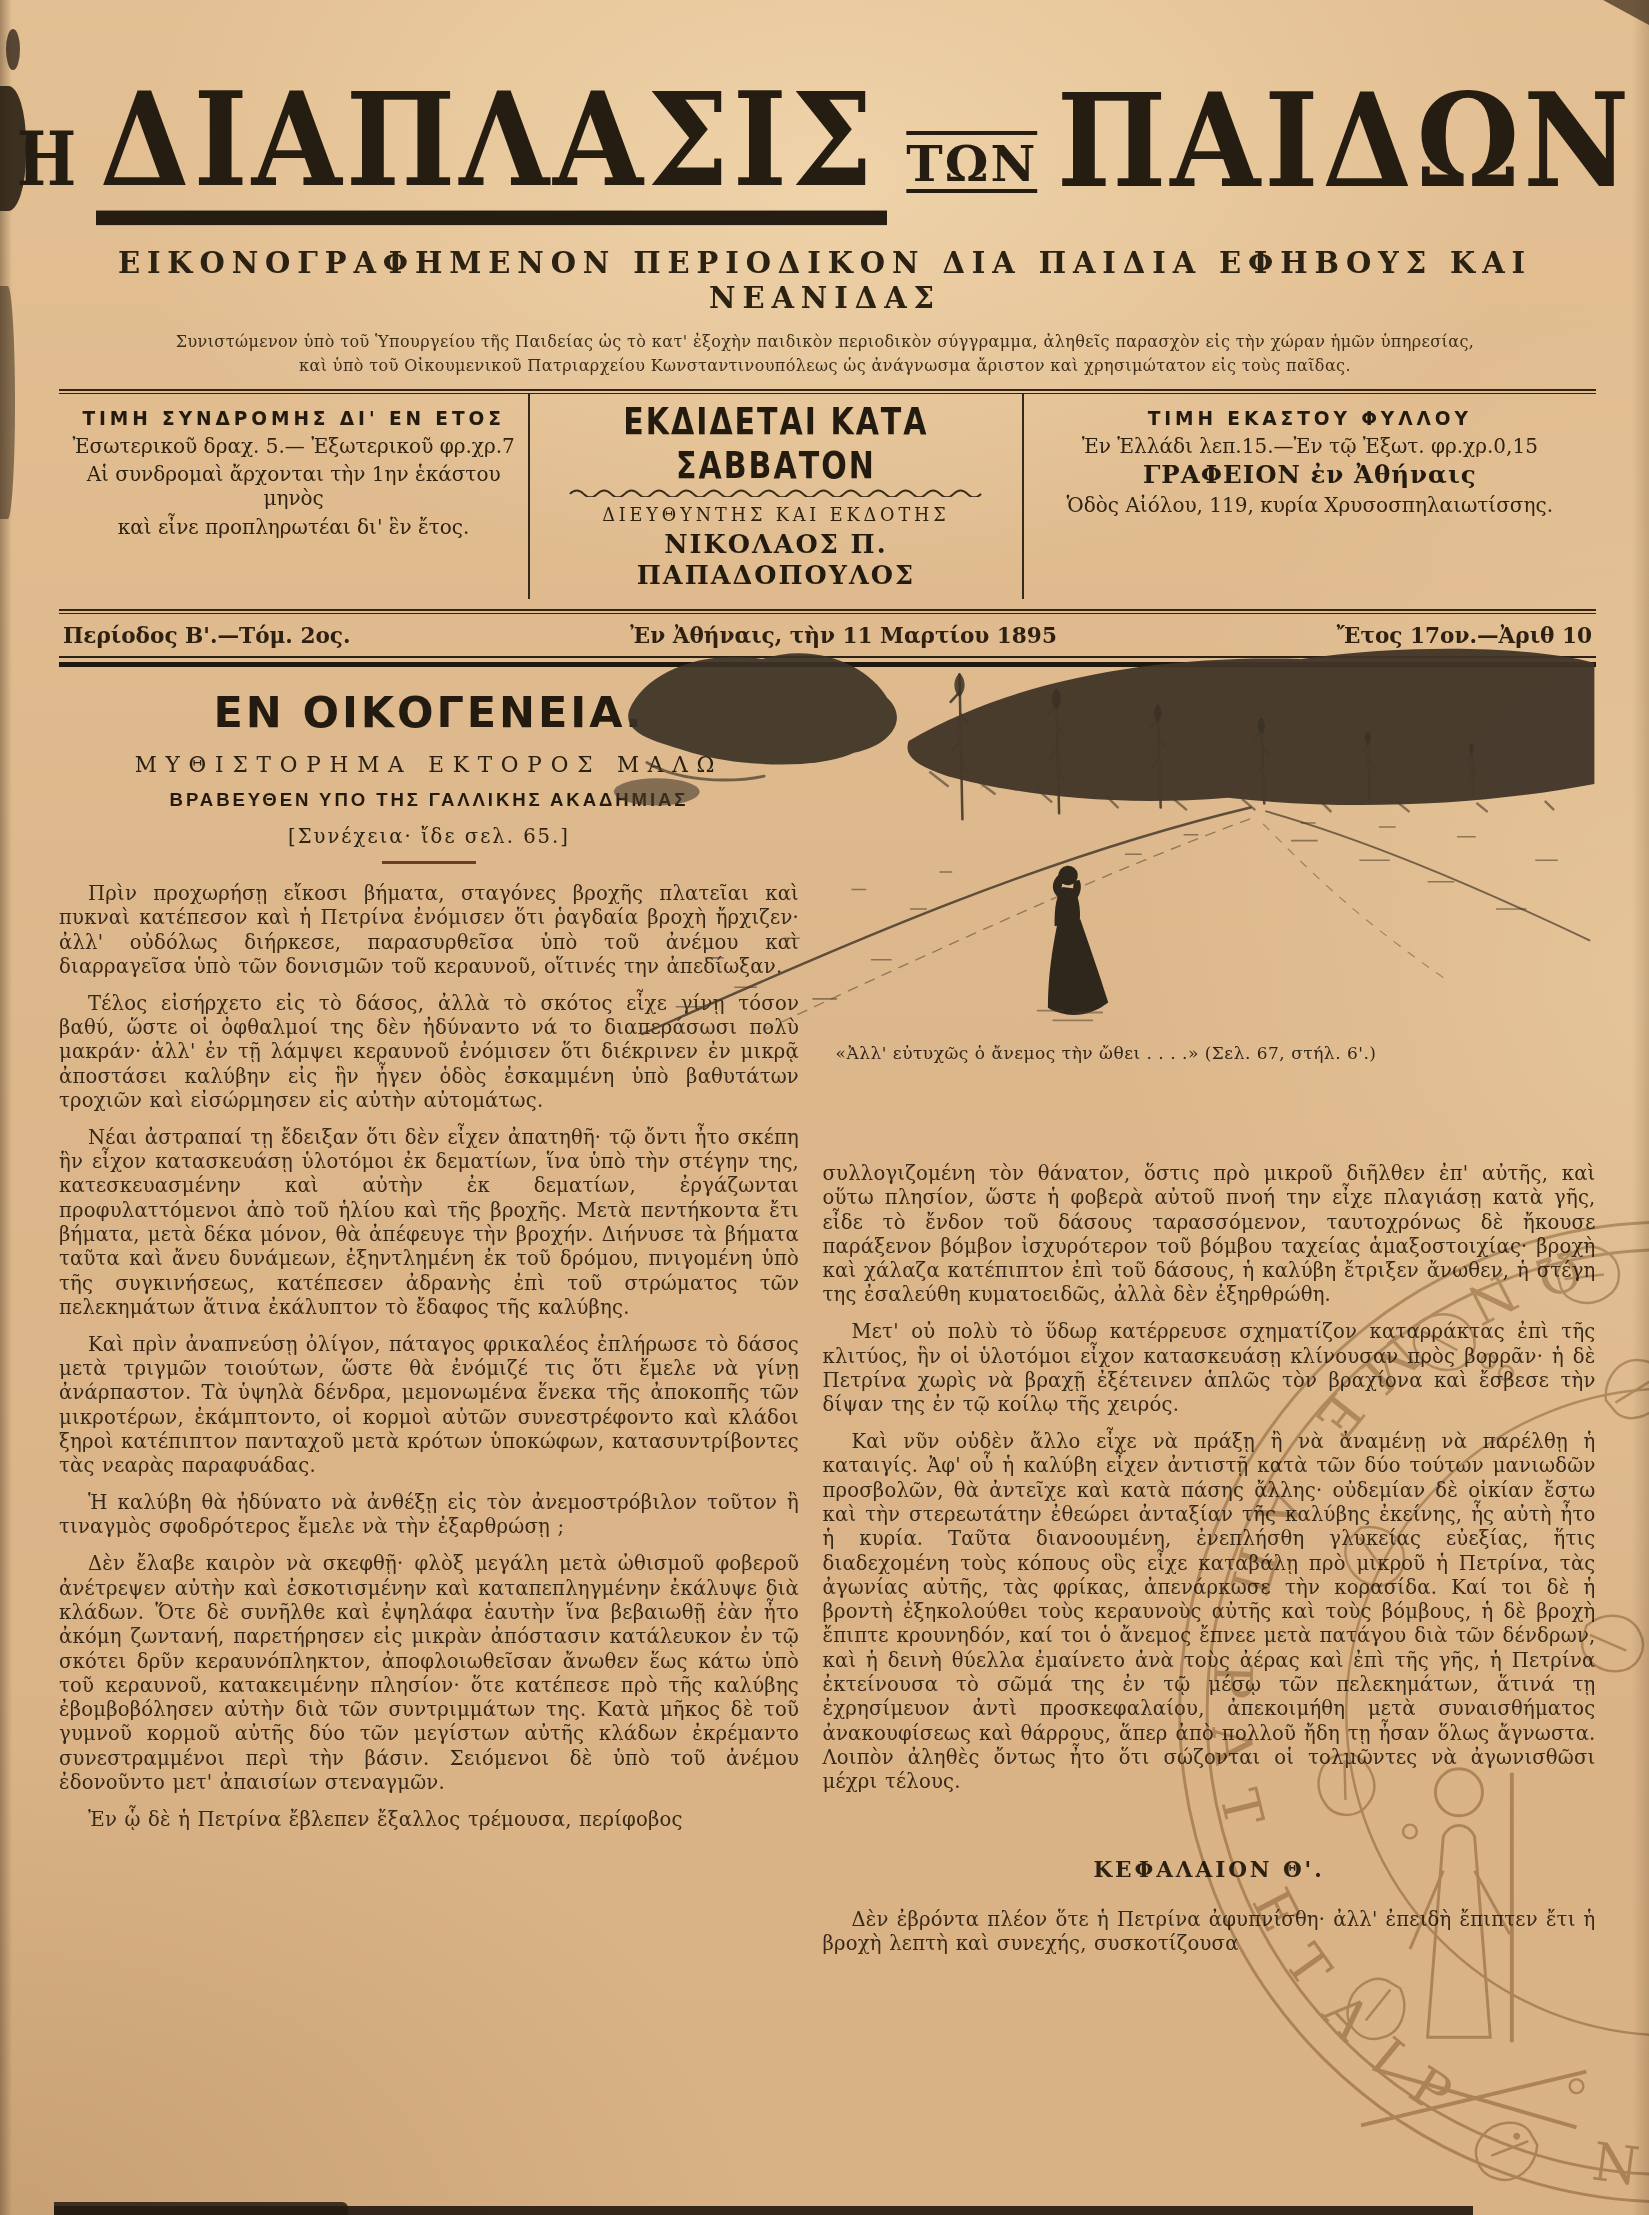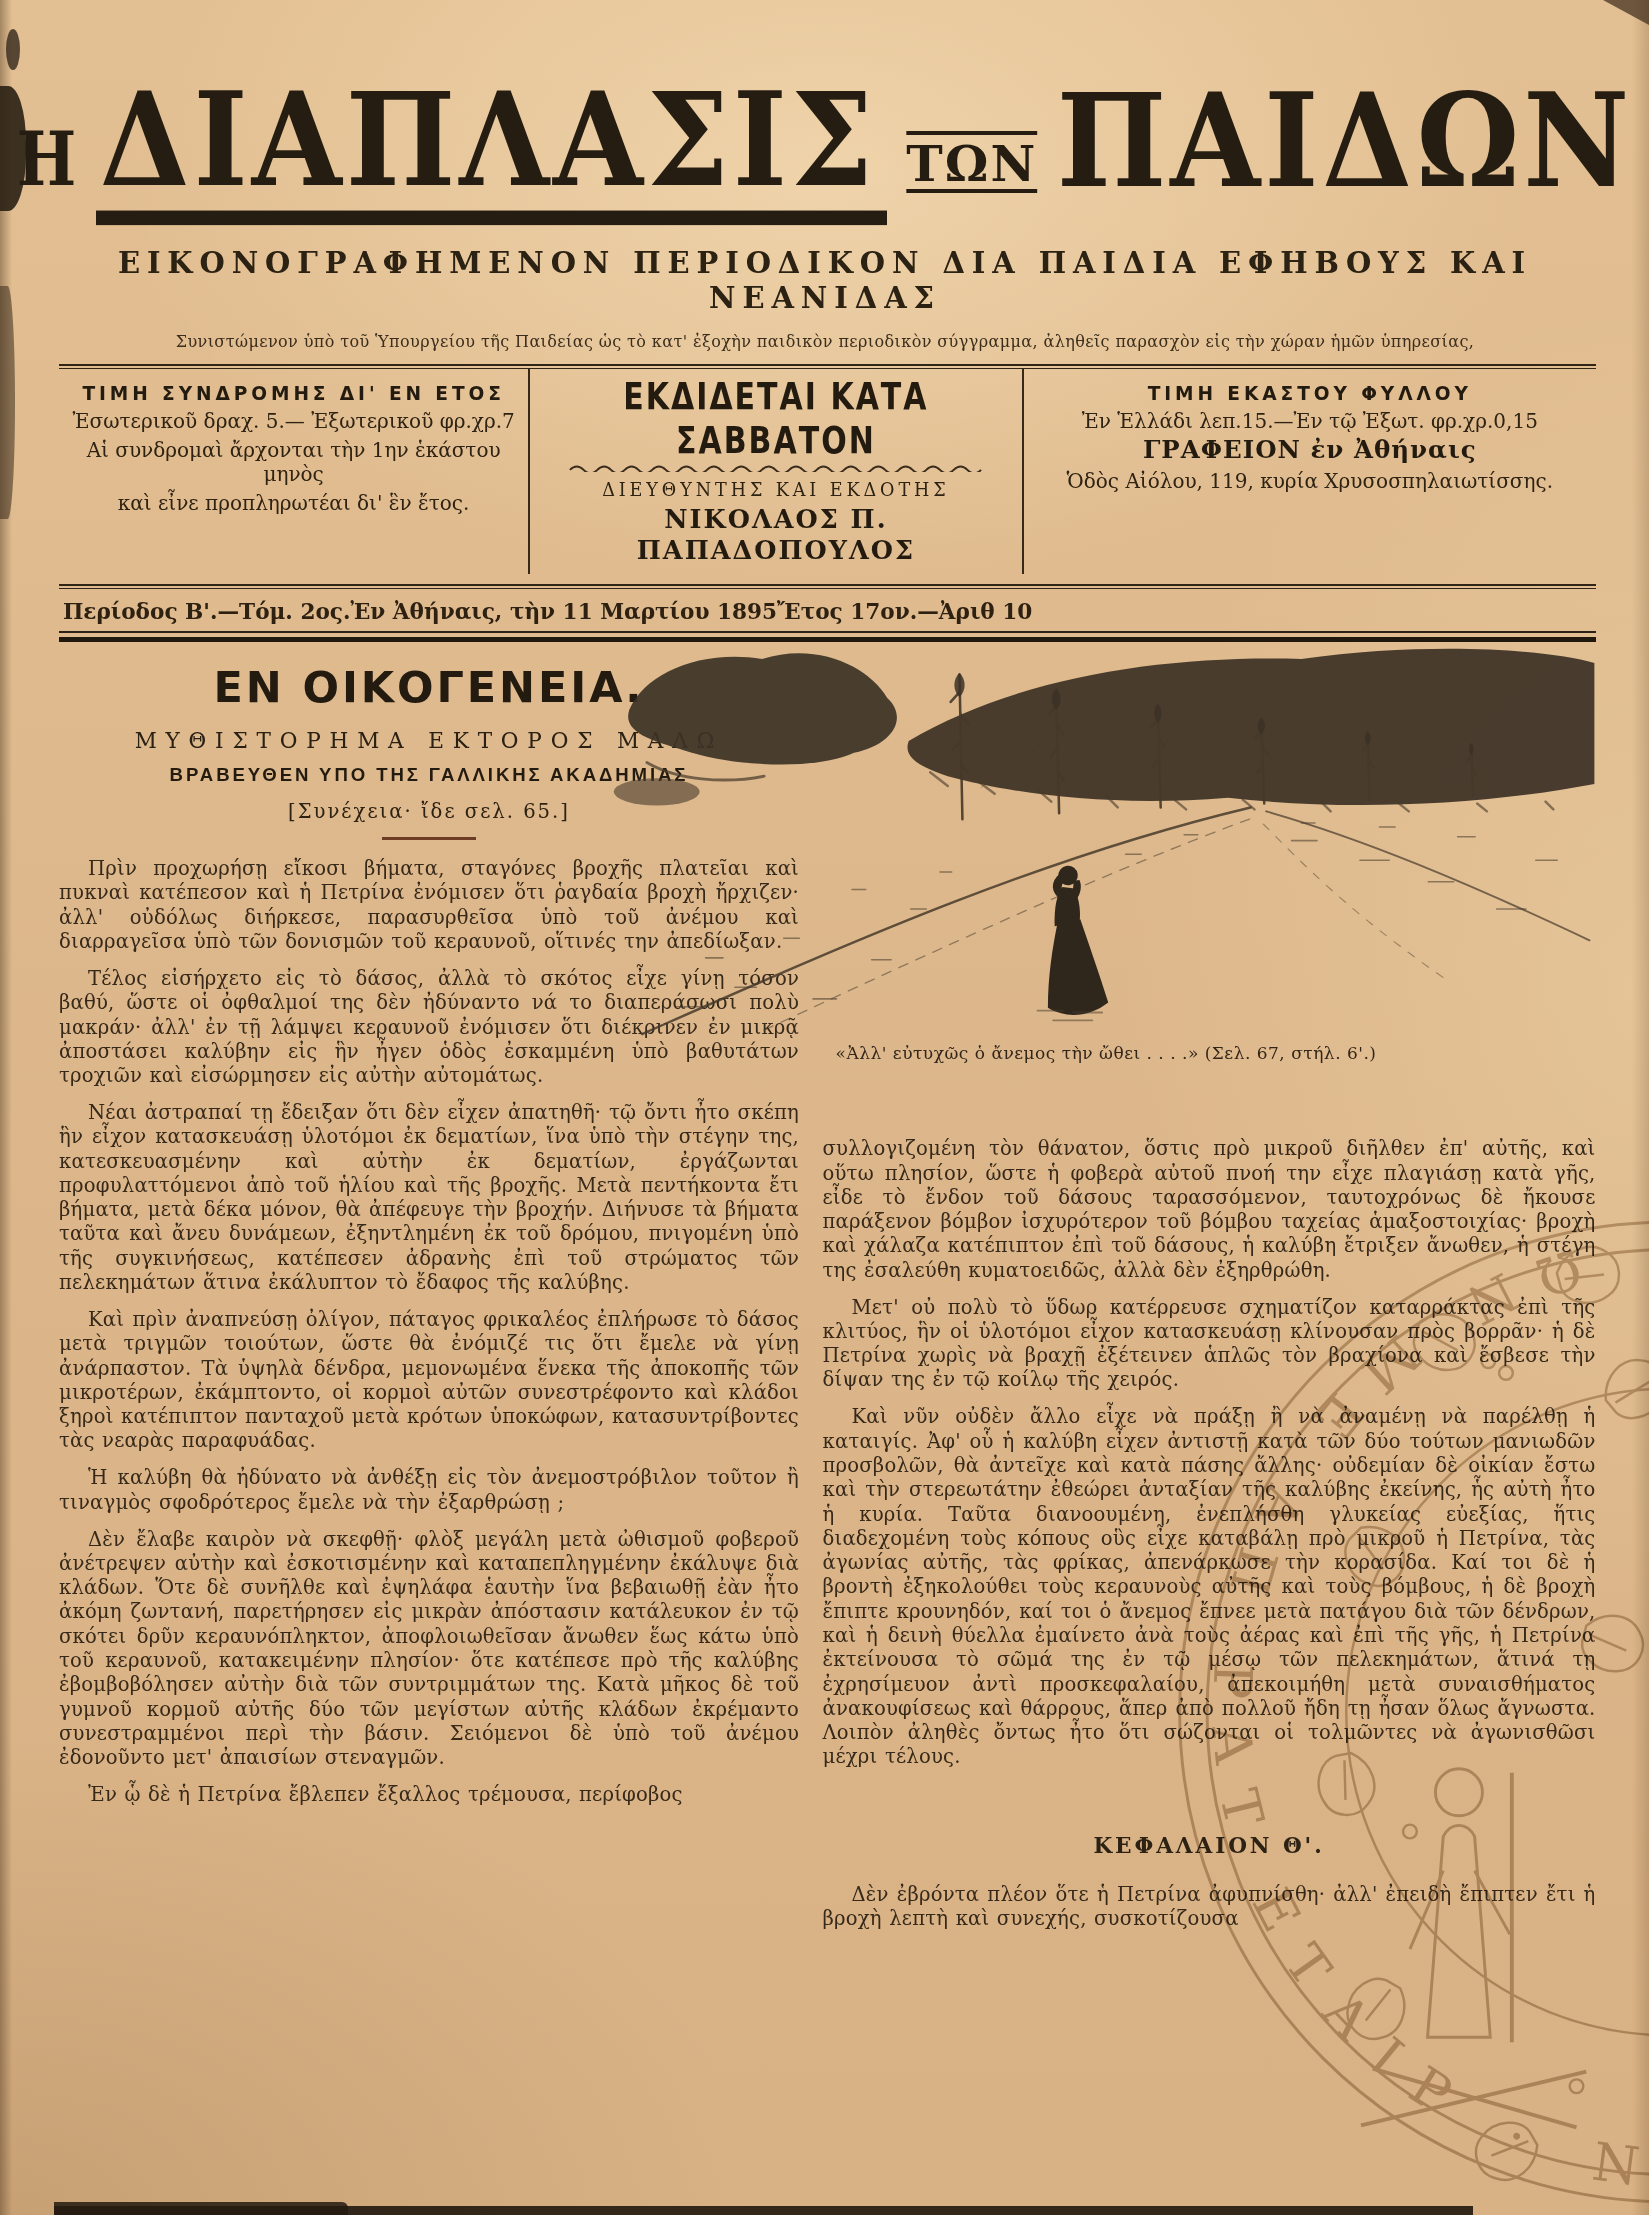--- a/index.html
+++ b/index.html
@@ -46,21 +46,21 @@
   .ic-center{width:32%;border-left:2px solid #36291a;border-right:2px solid #36291a;}
   .ic-right{width:37.5%;}
   .box-title-sans{font-family:"DejaVu Sans",sans-serif;font-weight:700;font-size:18.6px;letter-spacing:3.9px;color:#241b10;}
   .box-line{font-size:20px;margin-top:4.9px;color:#2e2212;}
   .ic-center .big-title{font-family:"DejaVu Sans",sans-serif;font-weight:800;font-size:30px;letter-spacing:2px;display:inline-block;transform:scaleY(1.25);color:#241b10;}
   .zigzag{display:block;margin:9.8px auto 7.8px;}
   .role-line{font-size:17.6px;letter-spacing:3.9px;margin-top:2px;color:#2e2212;}
   .publisher{font-size:25.5px;font-weight:700;letter-spacing:2px;margin-top:3.9px;color:#241b10;transform:scaleY(1.05);display:inline-block;}
   .office-line{font-size:24.5px;font-weight:700;letter-spacing:1px;margin-top:2px;color:#241b10;}
   
-  .dateline{display:flex;justify-content:flex-start;align-items:baseline;margin:0 54px 0 59px;padding:9.8px 3.9px 7.8px;font-weight:700;font-size:21.6px;color:#2e2112;}
+  .dateline{display:flex;justify-content:space-between;align-items:baseline;margin:0 54px 0 59px;padding:9.8px 3.9px 7.8px;font-weight:700;font-size:21.6px;color:#2e2112;}
   
   .content{display:flex;gap:23.5px;padding:0 54px 0 59px;}
   .col-left{width:740px;}
   .col-right{width:773px;padding-top:495px;}
   .art-header{text-align:center;width:627px;margin:0 auto;}
   .art-title{font-family:"DejaVu Sans",sans-serif;font-weight:700;font-size:43px;letter-spacing:2.9px;margin-top:19.6px;color:#241b10;}
   .art-sub1{font-size:21.6px;letter-spacing:8.8px;margin-top:15.7px;color:#2a2013;}
   .art-sub2{font-family:Liberation Sans, sans-serif;font-weight:700;font-size:18.6px;letter-spacing:2.9px;margin-top:11.8px;color:#241b10;}
   .art-cont{font-size:19.6px;margin-top:13.7px;letter-spacing:2px;color:#2e2212;}
   .short-rule{width:94px;height:2.9px;background:#6e3b24;margin:13.7px auto 17.6px;}
@@ -91,20 +91,21 @@
   <header class="masthead">
     <div class="mast-title">
       <span class="t-eta">Η</span>
       <span class="t-big t-underlined">ΔΙΑΠΛΑΣΙΣ</span>
       <span class="t-ton">ΤΩΝ</span>
       <span class="t-big">ΠΑΙΔΩΝ</span>
     </div>
     <div class="mast-subtitle">ΕΙΚΟΝΟΓΡΑΦΗΜΕΝΟΝ ΠΕΡΙΟΔΙΚΟΝ ΔΙΑ ΠΑΙΔΙΑ ΕΦΗΒΟΥΣ ΚΑΙ ΝΕΑΝΙΔΑΣ</div>
     <div class="endorse">
       <div>Συνιστώμενον ὑπὸ τοῦ Ὑπουργείου τῆς Παιδείας ὡς τὸ κατ' ἐξοχὴν παιδικὸν περιοδικὸν σύγγραμμα, ἀληθεῖς παρασχὸν εἰς τὴν χώραν ἡμῶν ὑπηρεσίας,</div>
+      <div>καὶ ὑπὸ τοῦ Οἰκουμενικοῦ Πατριαρχείου Κωνσταντινουπόλεως ὡς ἀνάγνωσμα ἄριστον καὶ χρησιμώτατον εἰς τοὺς παῖδας.</div>
     </div>
   </header>
 
   <div class="rule-double"></div>
 
   <section class="info-row">
     <div class="info-cell ic-left">
       <div class="box-title-sans">ΤΙΜΗ ΣΥΝΔΡΟΜΗΣ ΔΙ' ΕΝ ΕΤΟΣ</div>
       <div class="box-line">Ἐσωτερικοῦ δραχ. 5.— Ἐξωτερικοῦ φρ.χρ.7</div>
       <div class="box-line">Αἱ συνδρομαὶ ἄρχονται τὴν 1ην ἑκάστου μηνὸς</div>

